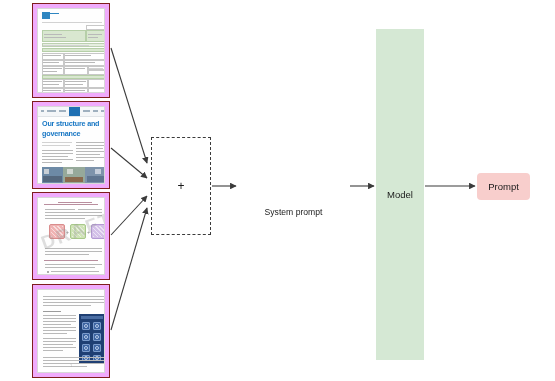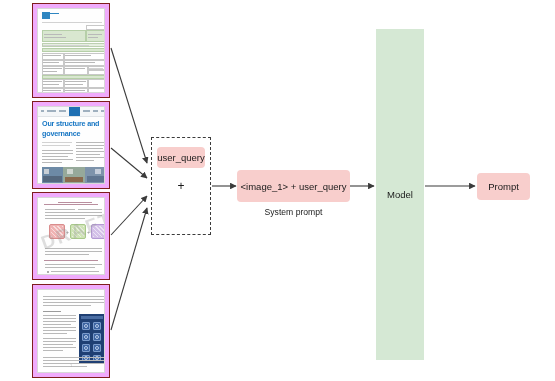--- a/index.html
+++ b/index.html
@@ -438,26 +438,24 @@
       <line x1="111" y1="235" x2="147" y2="196"></line>
       <line x1="111" y1="330" x2="147" y2="208"></line>
       <line x1="212" y1="186" x2="236" y2="186"></line>
       <line x1="350" y1="186" x2="374" y2="186"></line>
       <line x1="425" y1="186" x2="475" y2="186"></line>
     </g>
   </svg>
 
   <div id="group-box" style="left:151px; top:137px; width:60px; height:98px;"></div>
 
-  <div class="pink-box" id="node-user-query" style="left:157px; top:147px; width:48px; height:21px;">user_query</div>
 
   <div id="plus-sign" style="left:171px; top:180px;">+</div>
 
 
-  <div class="pink-box" id="node-input-prompt" style="left:237px; top:170px; width:113px; height:32px;">&lt;image_1&gt; + user_query</div>
 
   <div class="caption" id="caption-input-prompt" style="left:237px; top:207px; width:113px;">System prompt</div>
 
   <div id="node-model" style="left:376px; top:29px; width:48px; height:331px;">Model</div>
 
   <div class="pink-box" id="node-output" style="left:477px; top:173px; width:53px; height:27px;">Prompt</div>
 
 </div>
 
 </body></html>

